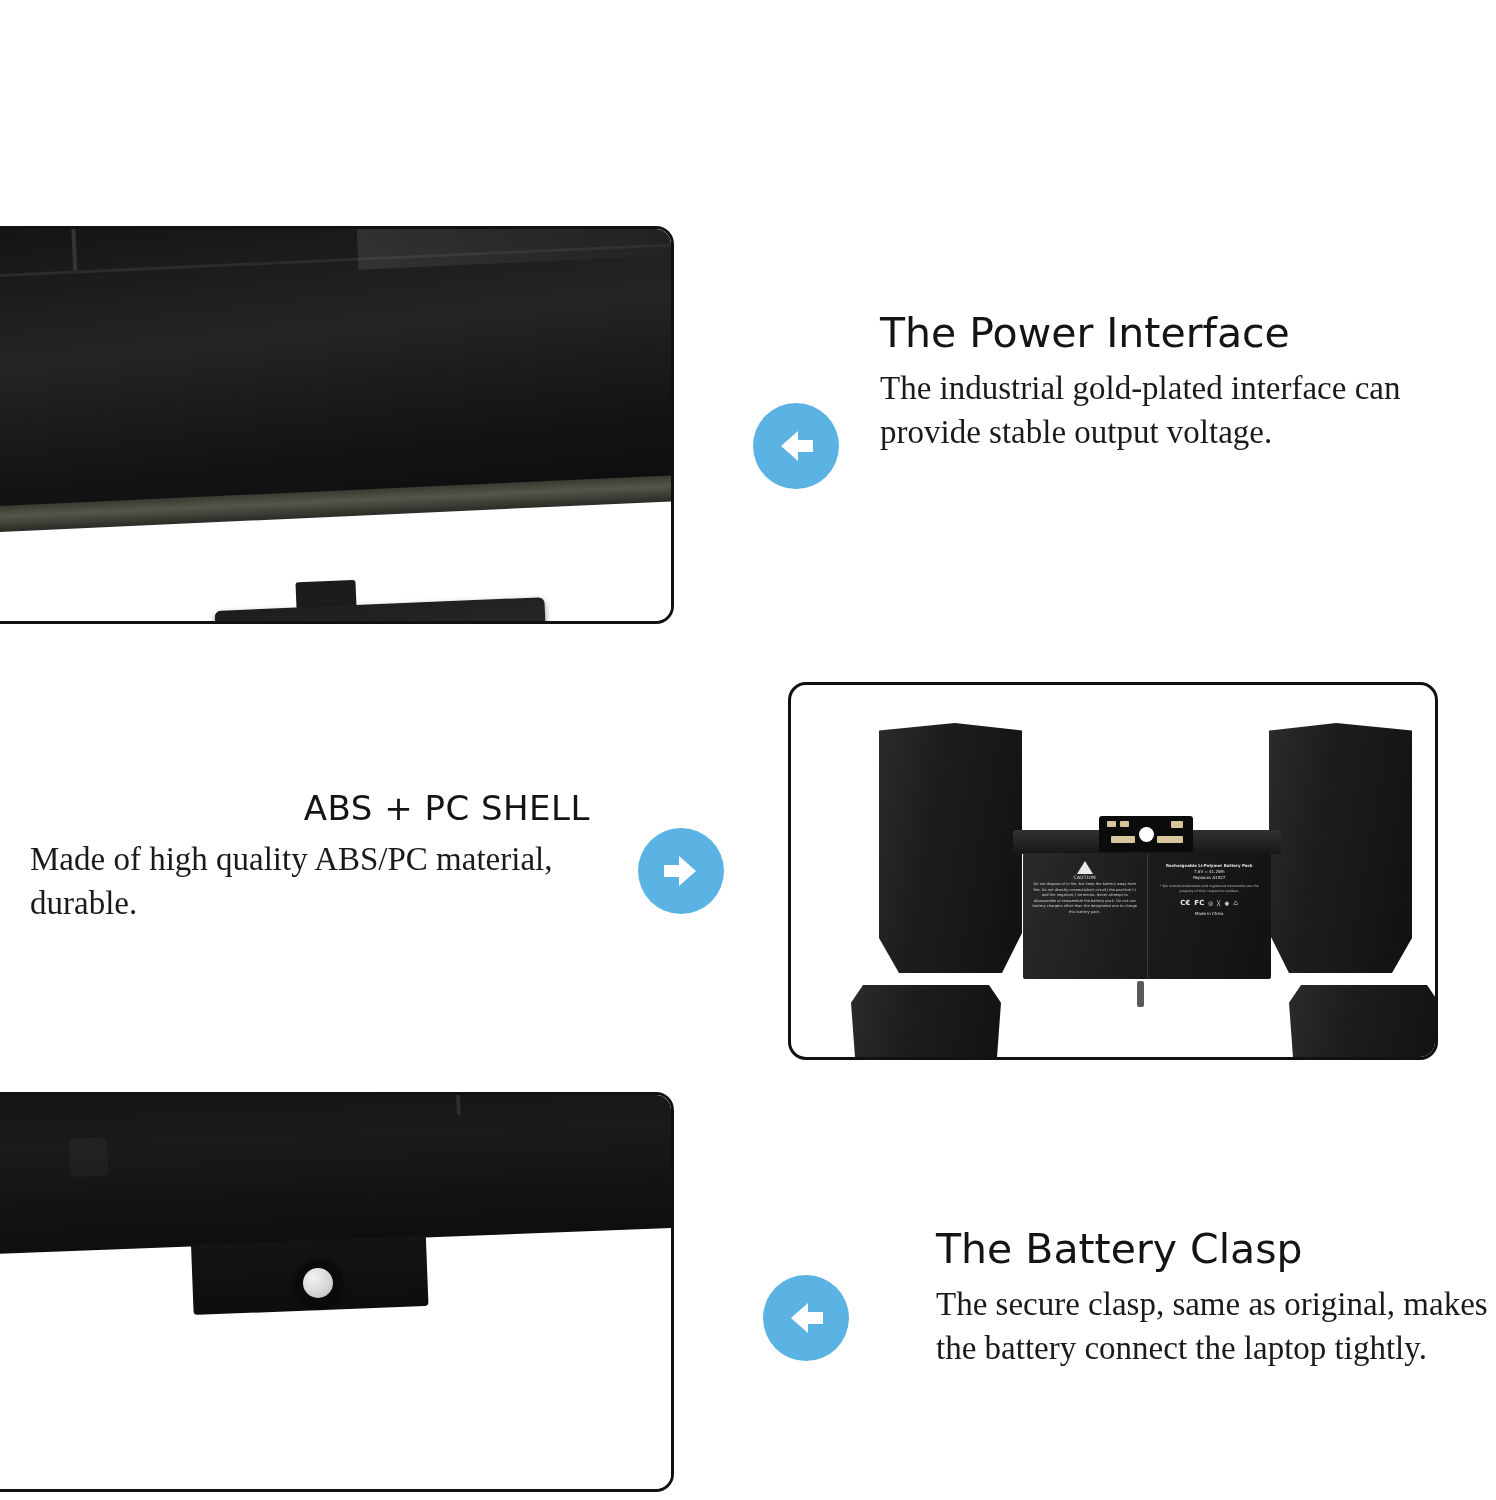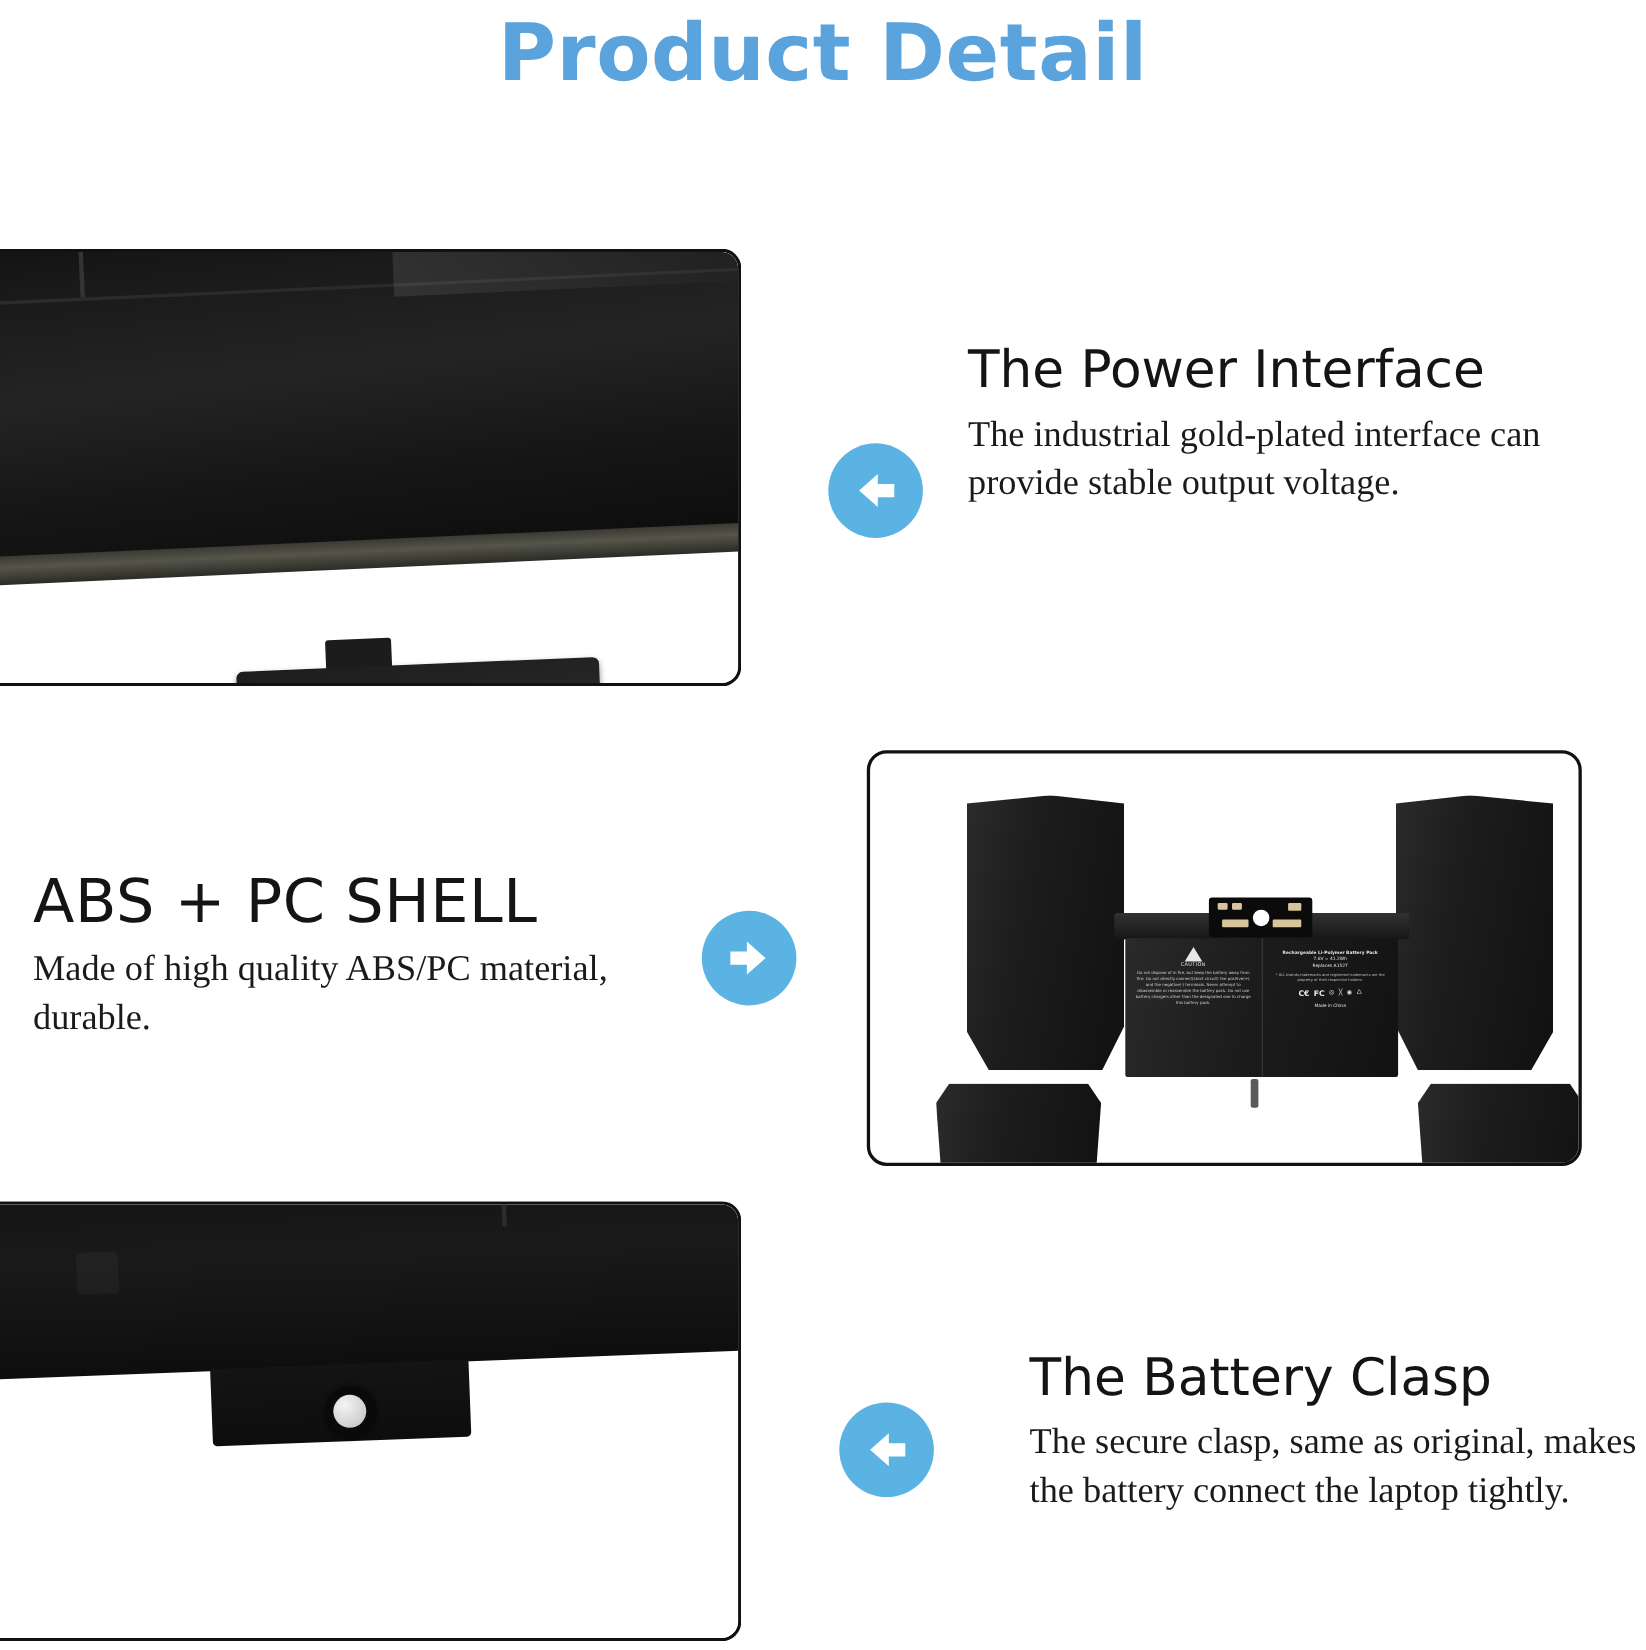--- a/index.html
+++ b/index.html
@@ -335,21 +335,21 @@
     justify-content: center;
   }
   #arrow-power  { left: 753px; top: 403px; }
   #arrow-shell  { left: 638px; top: 828px; }
   #arrow-clasp  { left: 763px; top: 1275px; }
 
   
   .text-block { position: absolute; }
   .heading {
     font-family: "DejaVu Sans", sans-serif;
-    font-size: 47px;
+    font-size: 41px;
     font-weight: 400;
     color: #141414;
     line-height: 1.06;
     white-space: nowrap;
   }
   .body-text {
     font-family: Liberation Serif, serif;
     font-size: 33px;
     font-weight: 400;
     color: #1a1a1a;
@@ -365,28 +365,27 @@
     left: 30px;
     top: 790px;
     width: 560px;
   }
   #text-clasp {
     left: 900px;
     top: 1228px;
     width: 580px;
     margin-left: 36px;
   }
-  #text-shell .heading { font-size: 55px; letter-spacing: .5px; }
+  #text-shell .heading { font-size: 34px; letter-spacing: .5px; text-align: right; }
 </style>
 </head>
 <body>
 
 <div id="page">
 
-  <div class="page-title">Product Detail</div>
 
   <div class="panel bleed-left" id="panel-power">
     <div class="photo-power">
       <div class="pw-body">
         <div class="pw-seam pw-seam-a"></div>
 
         <div class="pw-seam pw-seam-c"></div>
         <div class="pw-hilite"></div>
       </div>
       <div class="pw-edge"></div>

